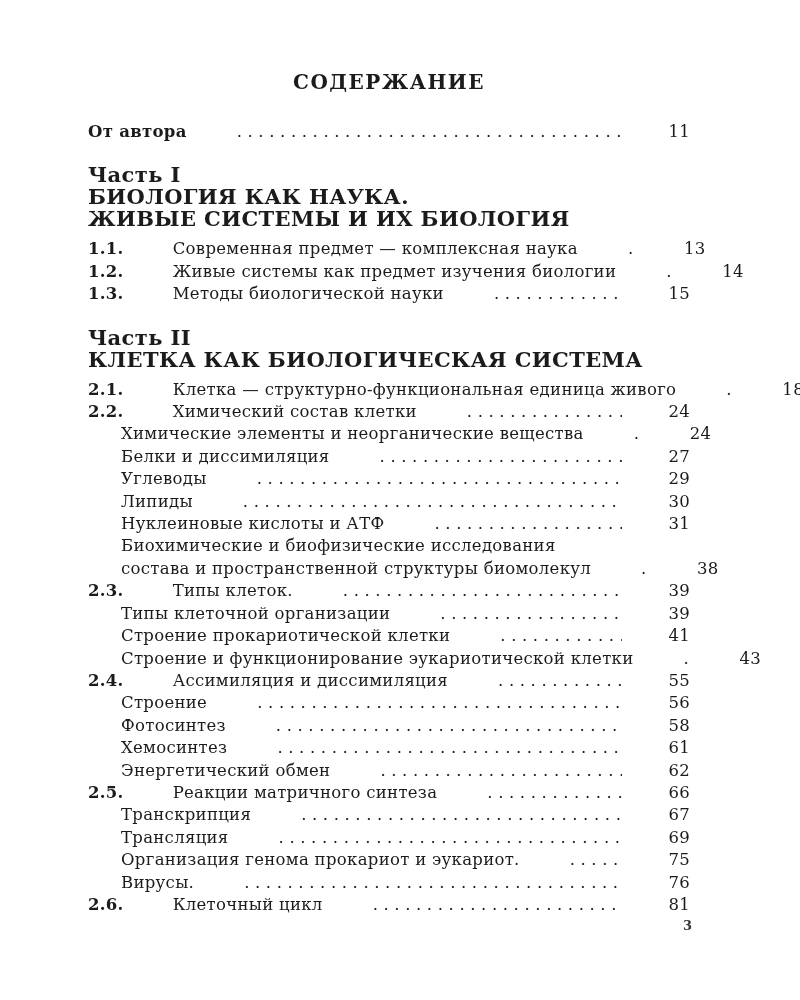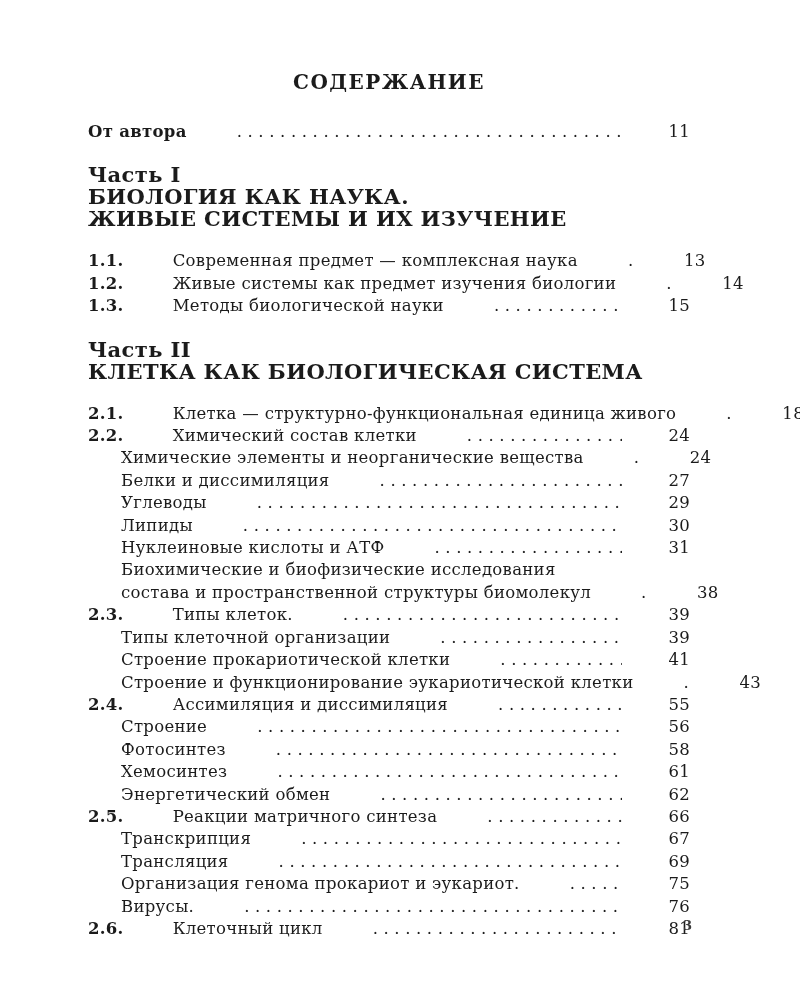--- a/index.html
+++ b/index.html
@@ -59,21 +59,21 @@
   .toc-page { flex: 0 0 auto; }
 
   .part { margin-top: 21px; }
   .part-heading, .part-title {
     text-align: left;
     font-weight: bold;
     font-size: 21px;
     line-height: 22px;
     letter-spacing: 0.4px;
   }
-  .part-entries { margin-top: 20px; }
+  .part-entries { margin-top: 8px; }
 
   .folio {
     position: absolute;
     top: 918px;
     right: 108px;
     font-size: 13px;
     font-weight: bold;
     color: #3a3a3a;
   }
 </style>
@@ -87,21 +87,21 @@
         <div class="toc-row">
           <span class="toc-label bold">От автора</span>
           <span class="toc-dots"></span>
           <span class="toc-page">11</span>
         </div>
       </div>
     <div id="parts">
         <section class="part">
           <div class="part-heading">Часть I</div>
           <div class="part-title">БИОЛОГИЯ КАК НАУКА.</div>
-          <div class="part-title">ЖИВЫЕ СИСТЕМЫ И ИХ ИЗУЧЕНИЕ</div>
+          <div class="part-title">ЖИВЫЕ СИСТЕМЫ И ИХ БИОЛОГИЯ</div>
           <div class="part-entries">
             <div class="toc-row">
               <span class="toc-num">1.1.</span>
               <span class="toc-label">Современная предмет — комплексная наука</span>
               <span class="toc-dots"></span>
               <span class="toc-page">13</span>
             </div>
             <div class="toc-row">
               <span class="toc-num">1.2.</span>
               <span class="toc-label">Живые системы как предмет изучения биологии</span>

